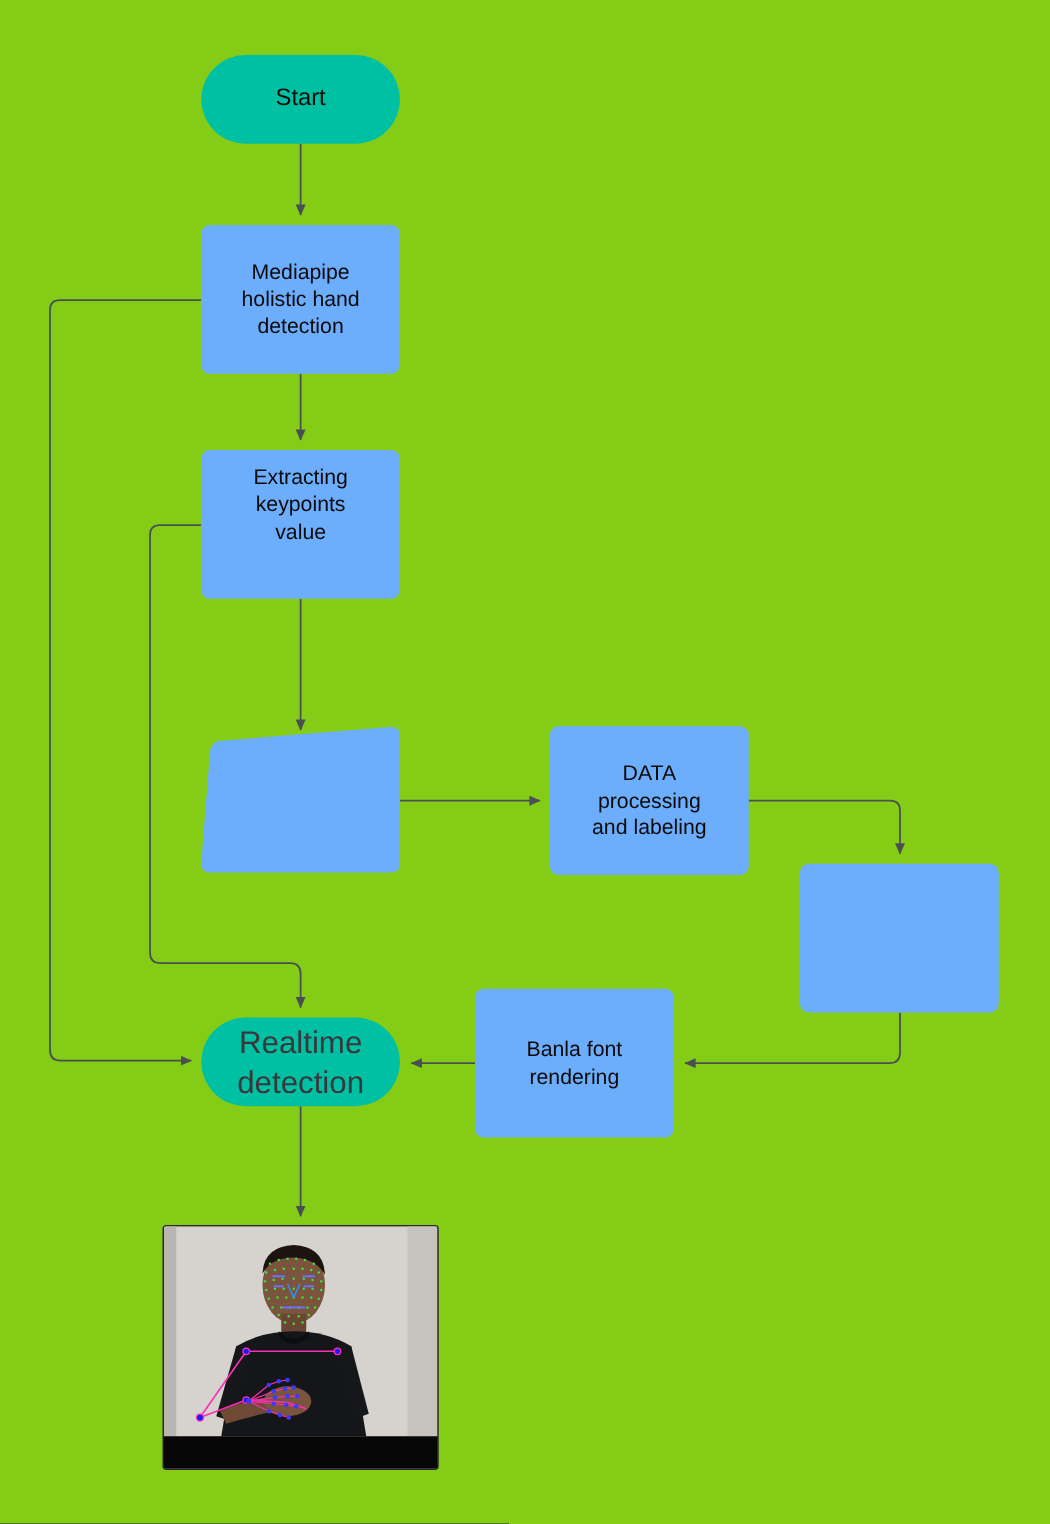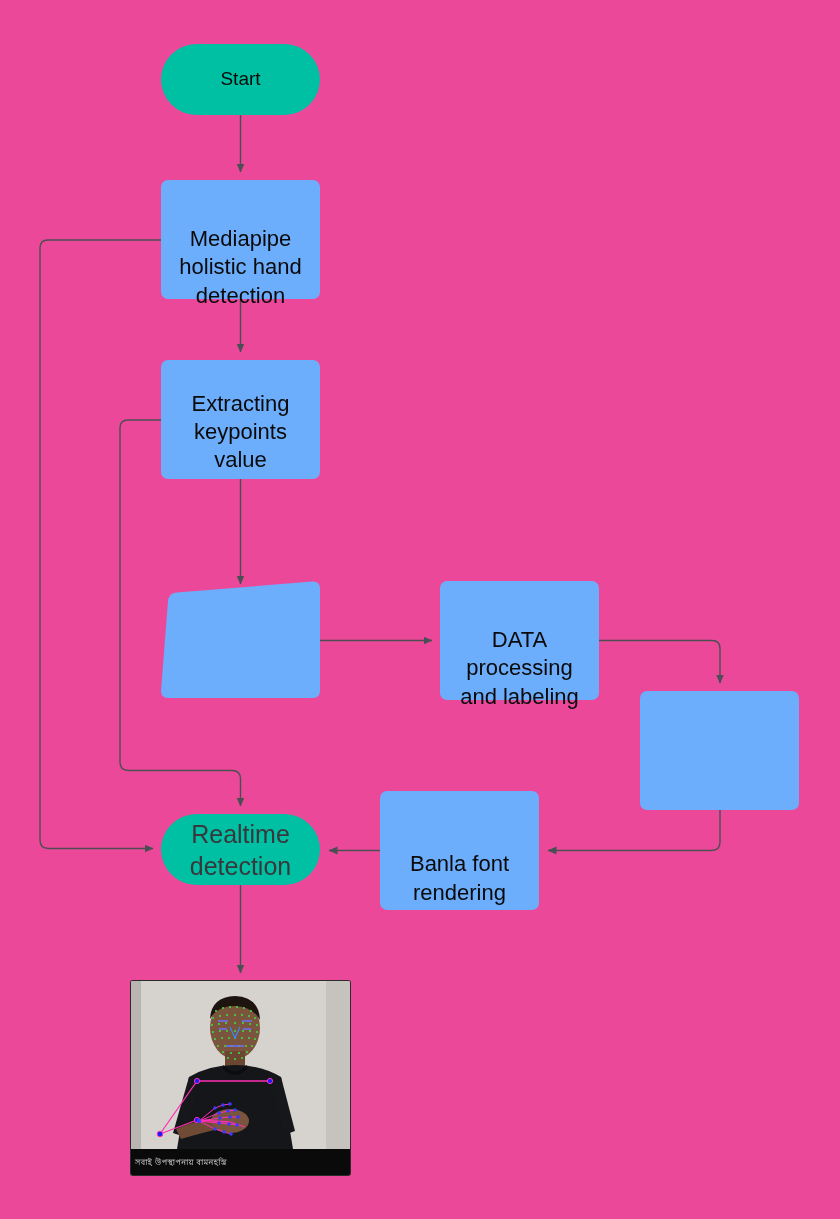--- a/index.html
+++ b/index.html
@@ -11,42 +11,42 @@
   body {
     width: 840px;
     height: 1219px;
     font-family: "Liberation Sans", sans-serif;
     overflow: hidden;
   }
   #canvas {
     position: relative;
     width: 840px;
     height: 1219px;
-    background: #ec4899;
+    background: #84cc16;
   }
   svg.layer {
     position: absolute;
     left: 0;
     top: 0;
     width: 840px;
     height: 1219px;
   }
   .node-label {
     position: absolute;
     display: flex;
     align-items: center;
     justify-content: center;
     text-align: center;
     white-space: pre-line;
     line-height: 1.28;
     pointer-events: none;
     font-family: "Liberation Sans", sans-serif;
   }
   .lbl-start       { font-size: 19px; color: #0a0a0a; }
-  .lbl-process     { font-size: 22px; color: #0a0a0a; margin-top: 28px; }
+  .lbl-process     { font-size: 17px; color: #0a0a0a; }
   .lbl-terminal    { font-size: 25px; color: #38383c; }
   .photo-wrap {
     position: absolute;
     overflow: hidden;
     background: #000;
     border-radius: 2px;
     box-shadow: 0 0 0 1px #2b2b2b;
   }
   .photo-inner {
     position: absolute;
@@ -266,16 +266,15 @@
         <circle cx="88" cy="142" r="1.8"></circle>
           <circle cx="98" cy="143" r="1.8"></circle>
           <circle cx="106" cy="144" r="1.8"></circle>
         <circle cx="84" cy="148" r="1.8"></circle>
           <circle cx="93" cy="151" r="1.8"></circle>
           <circle cx="100" cy="153" r="1.8"></circle>
       </g>
 
       <rect x="0" y="168" width="219" height="26" fill="#070708"></rect>
     </svg>
-    <div class="bn-caption">সবাই   উপস্থাপনায়  বামনহস্তি</div>
   </div>
 
 </div>
 
 </body></html>

